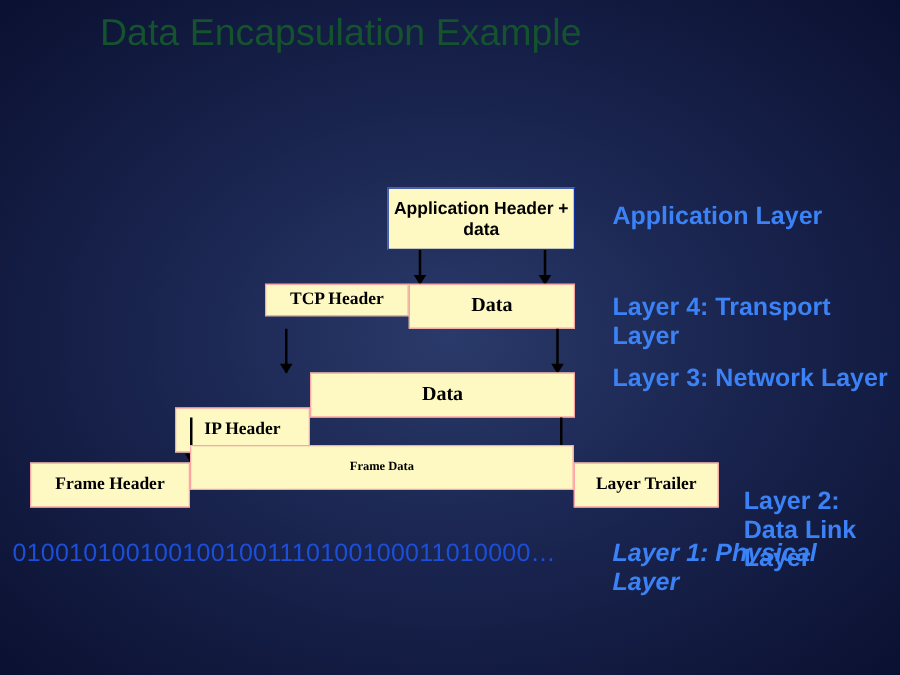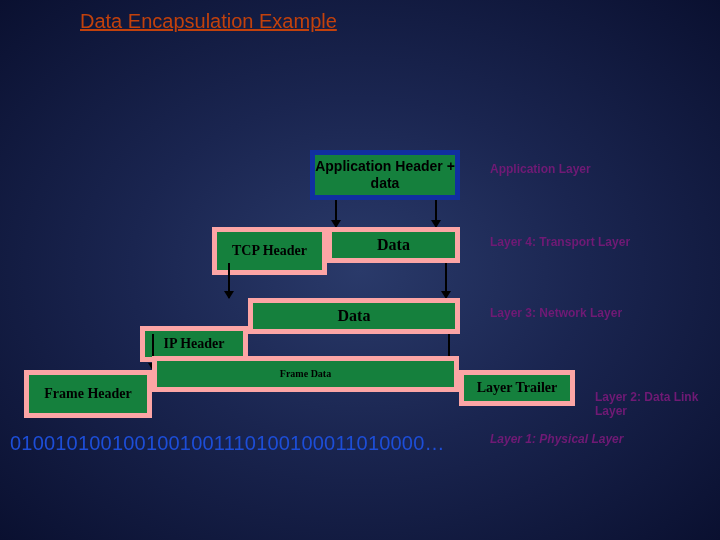--- a/index.html
+++ b/index.html
@@ -9,65 +9,64 @@
     background: radial-gradient(ellipse at center, #2a3a6a 0%, #1a2550 45%, #0a1030 100%);
     font-family: Verdana, Arial, sans-serif;
     color: #fff;
     overflow: hidden;
     position: relative;
   }
   .title {
     position: absolute;
     top: 10px;
     left: 80px;
-    font-size: 20px;
-    color: #c2410c;
+    font-size: 30px;
+    color: #14532d;
     font-weight: normal;
-    text-decoration: underline;
   }
 
   .box {
     position: absolute;
-    border: 5px solid #fca5a5;
-    background: #15803d;
+    border: 1px solid #fca5a5;
+    background: #fef9c3;
     color: #000;
     display: flex;
     align-items: center;
     justify-content: center;
     text-align: center;
     font-size: 14px;
     font-weight: bold;
     line-height: 1.2;
   }
 
   
   .app-box {
     left: 310px; top: 150px; width: 150px; height: 50px;
     border-color: #1030a0;
   }
 
   
-  .tcp-header { left: 212px; top: 227px; width: 115px; height: 48px; font-family: "Times New Roman", serif; }
+  .tcp-header { left: 212px; top: 227px; width: 115px; height: 26px; font-family: "Times New Roman", serif; }
   .tcp-data   { left: 327px; top: 227px; width: 133px; height: 36px; font-family: "Times New Roman", serif; font-size: 16px; }
 
   
   .ip-header  { left: 140px; top: 298px; width: 108px; height: 36px; font-family: "Times New Roman", serif; margin-top: 28px; }
   .ip-data    { left: 248px; top: 298px; width: 212px; height: 36px; font-family: "Times New Roman", serif; font-size: 16px; }
 
   
-  .frame-header  { left: 24px;  top: 370px; width: 128px; height: 48px; font-family: "Times New Roman", serif; }
+  .frame-header  { left: 24px;  top: 370px; width: 128px; height: 36px; font-family: "Times New Roman", serif; }
   .frame-data    { left: 152px; top: 356px; width: 307px; height: 36px; font-family: "Times New Roman", serif; font-size: 10px; }
   .frame-trailer { left: 459px; top: 370px; width: 116px; height: 36px; font-family: "Times New Roman", serif; }
 
   
   .label {
     position: absolute;
     font-weight: bold;
-    font-size: 12px;
-    color: #701a75;
+    font-size: 20px;
+    color: #3b82f6;
   }
 
   
   .binary {
     position: absolute;
     left: 10px;
     top: 432px;
     font-size: 20px;
     color: #1d4ed8;
     letter-spacing: 0.2px;
@@ -102,21 +101,21 @@
 
 <div class="box tcp-header">TCP Header</div>
 <div class="box tcp-data">Data</div>
 <div class="label" style="left:490px; top:235px;">Layer 4: Transport Layer</div>
 
 <div class="arrow" style="left:228px; top:263px; height:35px;"></div>
 <div class="arrow" style="left:445px; top:263px; height:35px;"></div>
 
 <div class="box ip-header">IP Header</div>
 <div class="box ip-data">Data</div>
-<div class="label" style="left:490px; top:306px;">Layer 3: Network Layer</div>
+<div class="label" style="left:490px; top:292px;">Layer 3: Network Layer</div>
 
 <div class="arrow" style="left:152px; top:334px; height:36px;"></div>
 <div class="arrow" style="left:448px; top:334px; height:36px;"></div>
 
 <div class="box frame-header">Frame Header</div>
 <div class="box frame-data">Frame Data</div>
 <div class="box frame-trailer">Layer Trailer</div>
 <div class="label" style="left:595px; top:358px; width:110px;margin-top:32px;">Layer 2: Data Link Layer</div>
 
 <div class="binary">0100101001001001001110100100011010000…</div>

